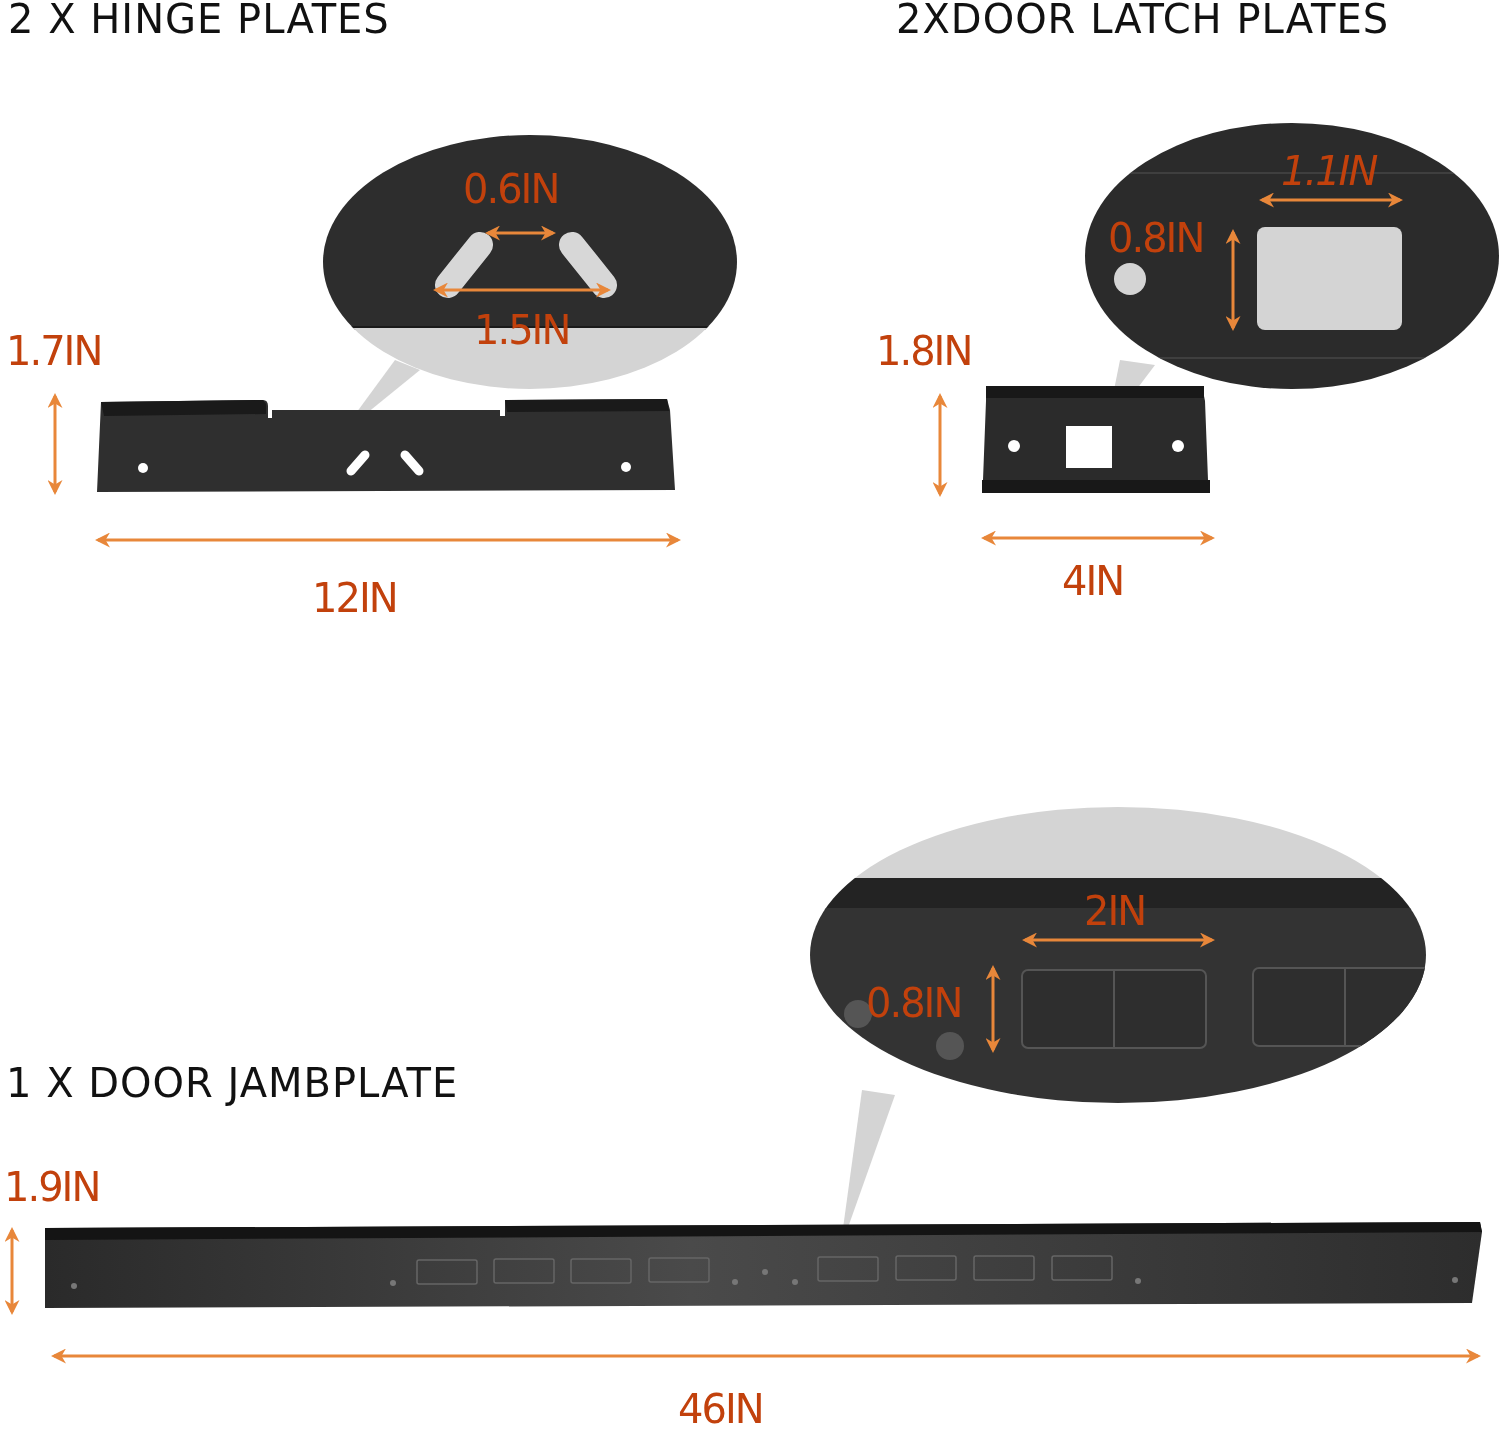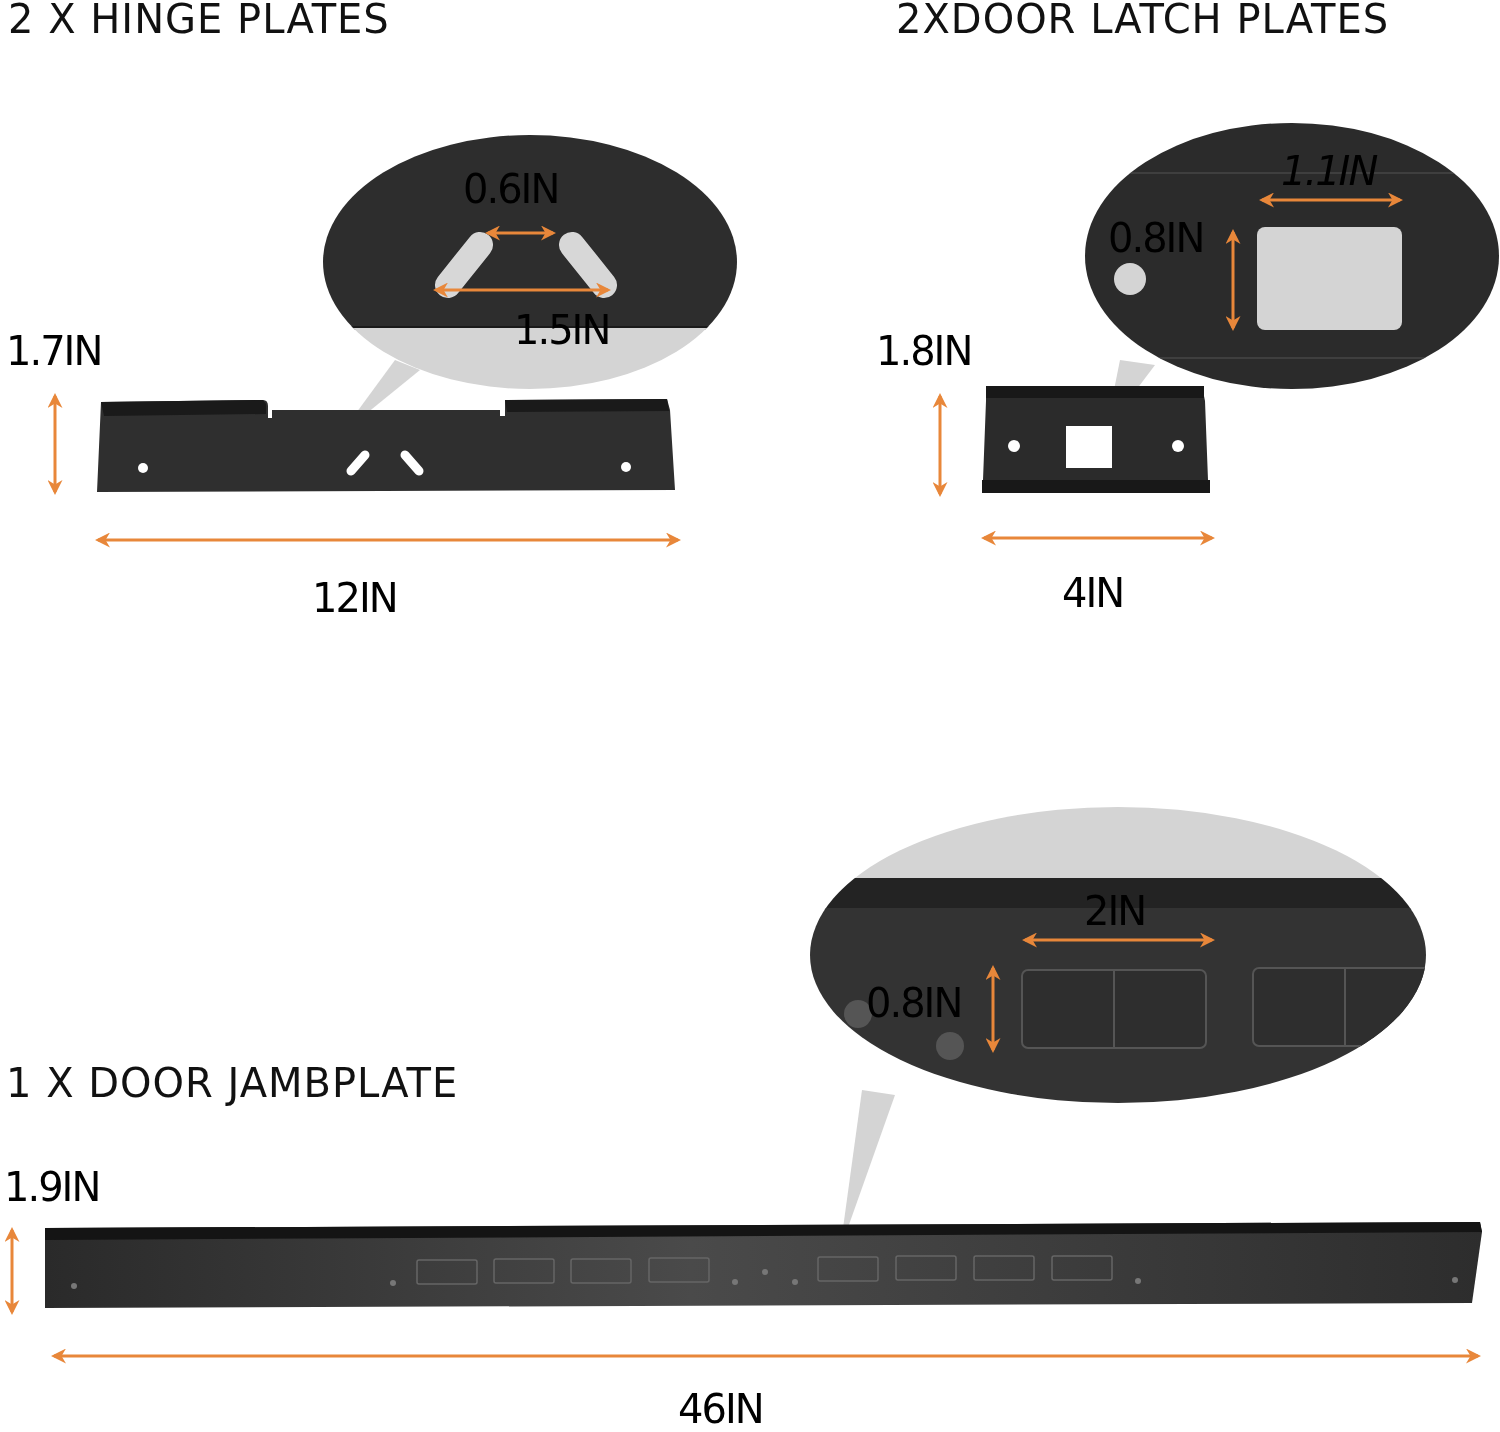--- a/index.html
+++ b/index.html
@@ -1,18 +1,18 @@
 <!DOCTYPE html>
 <html><head>
 <meta charset="utf-8">
 <style>
   html, body { margin:0; padding:0; background:#ffffff; }
   body { width:1500px; height:1432px; position:relative; overflow:hidden; font-family:"Liberation Sans", sans-serif; }
   .title { position:absolute; color:#111; font-size:40px; letter-spacing:1px; white-space:nowrap; font-family:"DejaVu Sans", sans-serif; font-weight:400; }
-  .dim { position:absolute; color:#000000; font-size:40px; white-space:nowrap; font-family:"DejaVu Sans", sans-serif; letter-spacing:-2px; }
+  .dim { position:absolute; color:#c2410c; font-size:40px; white-space:nowrap; font-family:"DejaVu Sans", sans-serif; letter-spacing:-2px; }
   svg { position:absolute; left:0; top:0; }
 </style>
 </head>
 <body>
 
 <svg width="1500" height="1432" viewBox="0 0 1500 1432">
   <defs>
     <marker id="ah" viewBox="0 0 10 10" refX="8" refY="5" markerWidth="5" markerHeight="5" orient="auto-start-reverse">
       <path d="M0,0 L10,5 L0,10 L3,5 z" fill="#e8873a"></path>
     </marker>
@@ -123,25 +123,25 @@
   </g>
   <line x1="12" y1="1230" x2="12" y2="1312" stroke="#e8873a" stroke-width="3" marker-start="url(#ah)" marker-end="url(#ah)"></line>
   <line x1="54" y1="1356" x2="1478" y2="1356" stroke="#e8873a" stroke-width="3" marker-start="url(#ah)" marker-end="url(#ah)"></line>
 </svg>
 
 <div class="title" style="left:8px; top:-4px;">2 X HINGE  PLATES</div>
 <div class="title" style="left:896px; top:-4px;">2XDOOR LATCH PLATES</div>
 <div class="title" style="left:6px; top:1060px;">1 X DOOR JAMBPLATE</div>
 
 <div class="dim" style="left:463px; top:166px;">0.6IN</div>
-<div class="dim" style="left:474px; top:307px;margin-left:40px;">1.5IN</div>
+<div class="dim" style="left:474px; top:307px;">1.5IN</div>
 <div class="dim" style="left:6px; top:328px;text-align:center;">1.7IN</div>
 <div class="dim" style="left:312px; top:575px;">12IN</div>
 
 <div class="dim" style="left:1281px; top:148px;font-style:italic;">1.1IN</div>
 <div class="dim" style="left:1108px; top:215px;">0.8IN</div>
 <div class="dim" style="left:876px; top:328px;">1.8IN</div>
-<div class="dim" style="left:1062px; top:558px;margin-top:12px;">4IN</div>
+<div class="dim" style="left:1062px; top:558px;">4IN</div>
 
 <div class="dim" style="left:1084px; top:888px;text-align:right;">2IN</div>
 <div class="dim" style="left:866px; top:980px;">0.8IN</div>
 <div class="dim" style="left:4px; top:1152px;margin-top:12px;">1.9IN</div>
 <div class="dim" style="left:678px; top:1386px;">46IN</div>
 
 </body></html>

